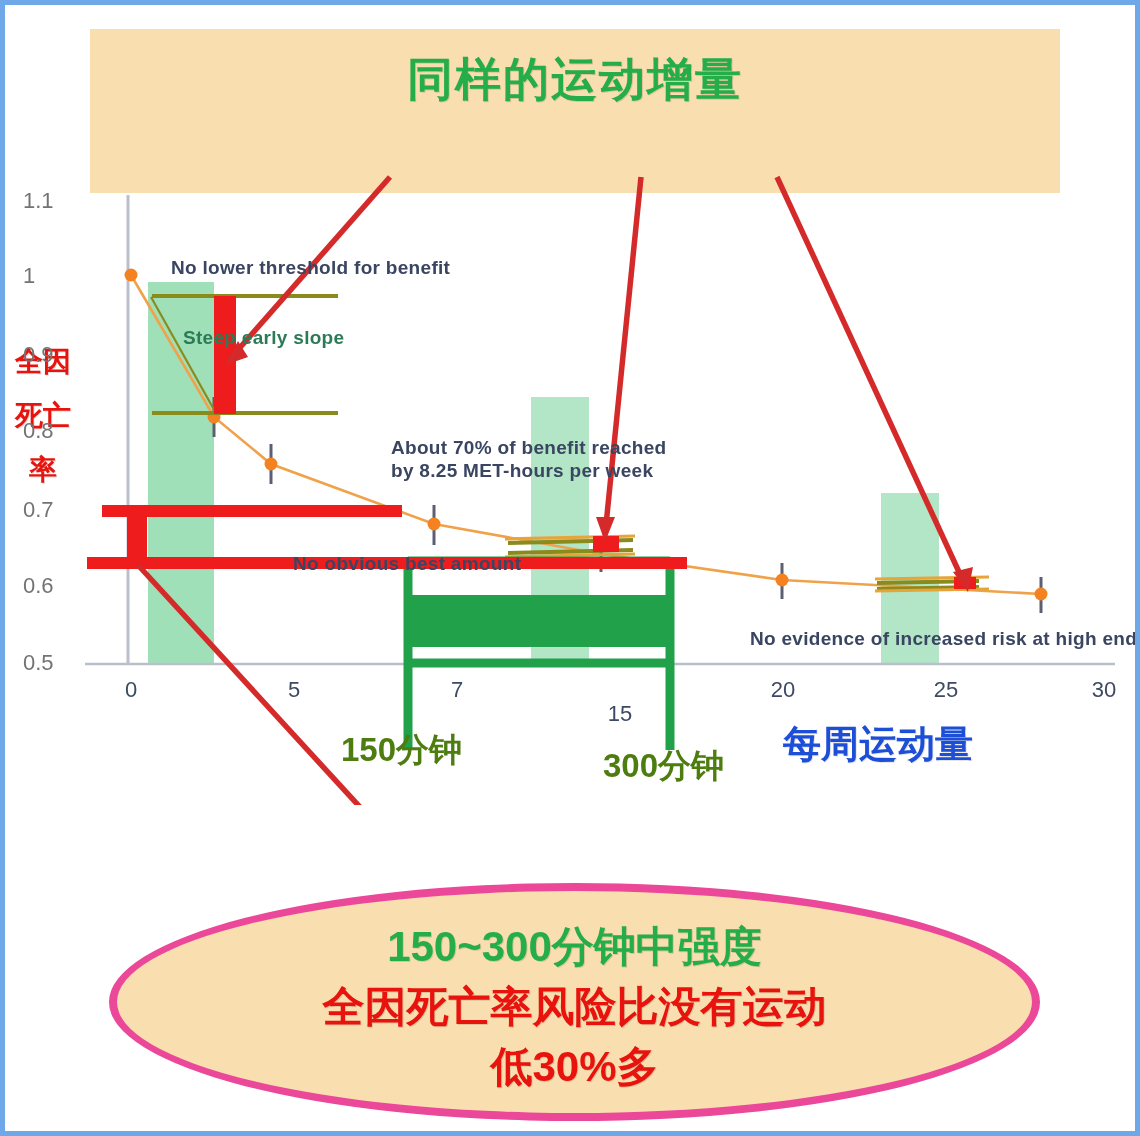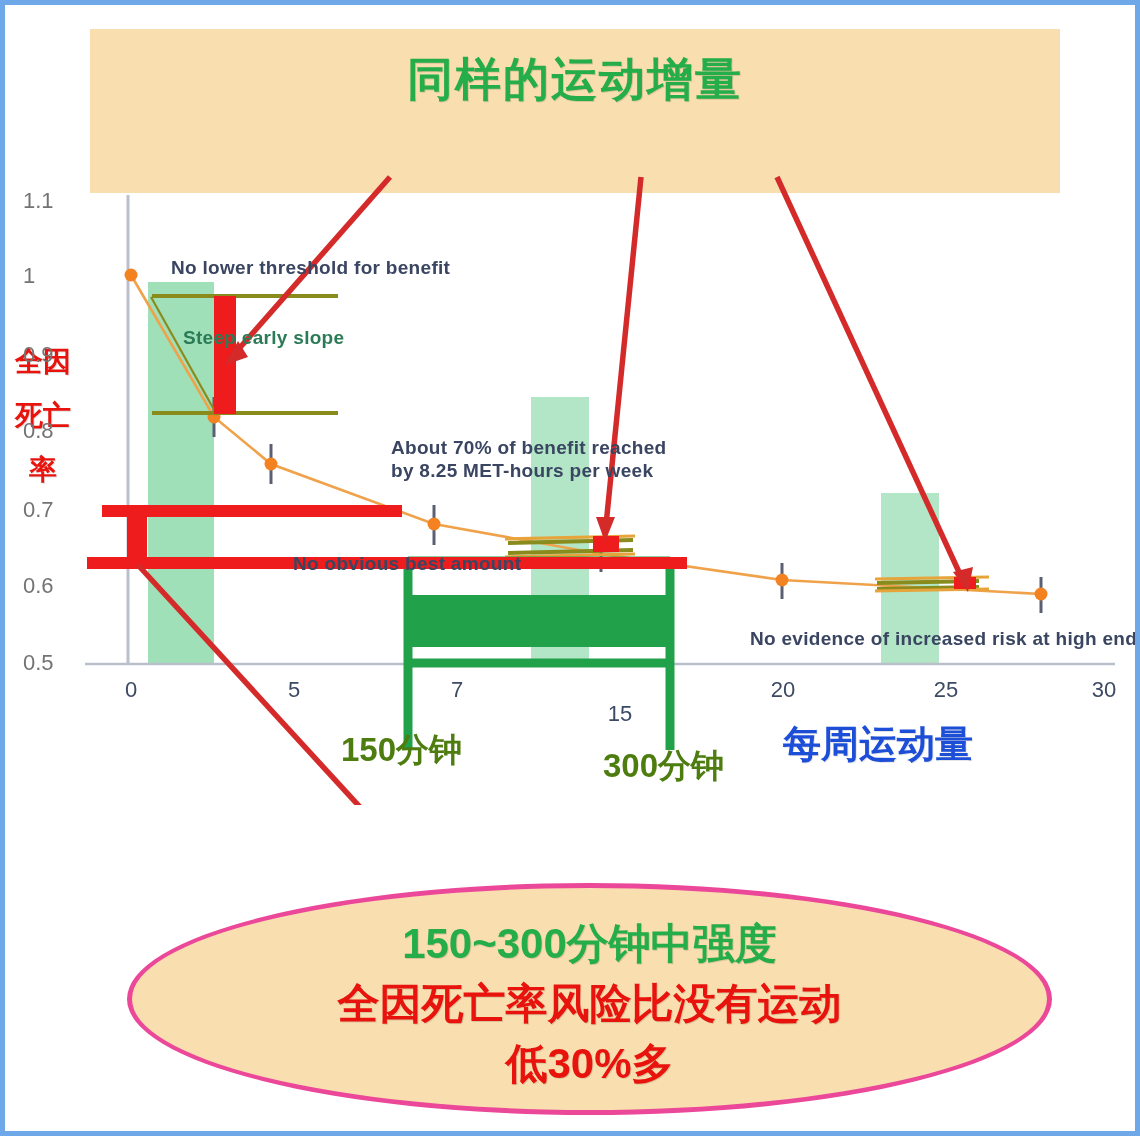--- a/index.html
+++ b/index.html
@@ -56,22 +56,22 @@
   .minlabel{
     position:absolute;color:#4d7c0f;font-size:33px;font-weight:bold;white-space:nowrap;
   }
   .xaxis-title{
     position:absolute;color:#1d4ed8;font-size:38px;font-weight:bold;
     white-space:nowrap;text-shadow:1px 1px 0 rgba(0,0,0,.10);
   }
 
   
   .ellipse{
-    position:absolute;left:122px;top:878px;width:915px;height:222px;
-    background:#f9dfb0;border:5px solid #ec4899;border-radius:50%;text-decoration:underline;
+    position:absolute;left:104px;top:878px;width:915px;height:222px;
+    background:#f9dfb0;border:8px solid #ec4899;border-radius:50%;text-decoration:underline;
   }
   .ellipse div{position:absolute;width:100%;text-align:center;font-weight:bold;
     text-shadow:1px 1px 0 rgba(0,0,0,.12);}
   .ellipse .e1{top:28px;color:#25ad4a;font-size:42px;}
   .ellipse .e2{top:88px;color:#e8130d;font-size:42px;}
   .ellipse .e3{top:148px;color:#e8130d;font-size:42px;}
 </style>
 </head>
 <body>
 

